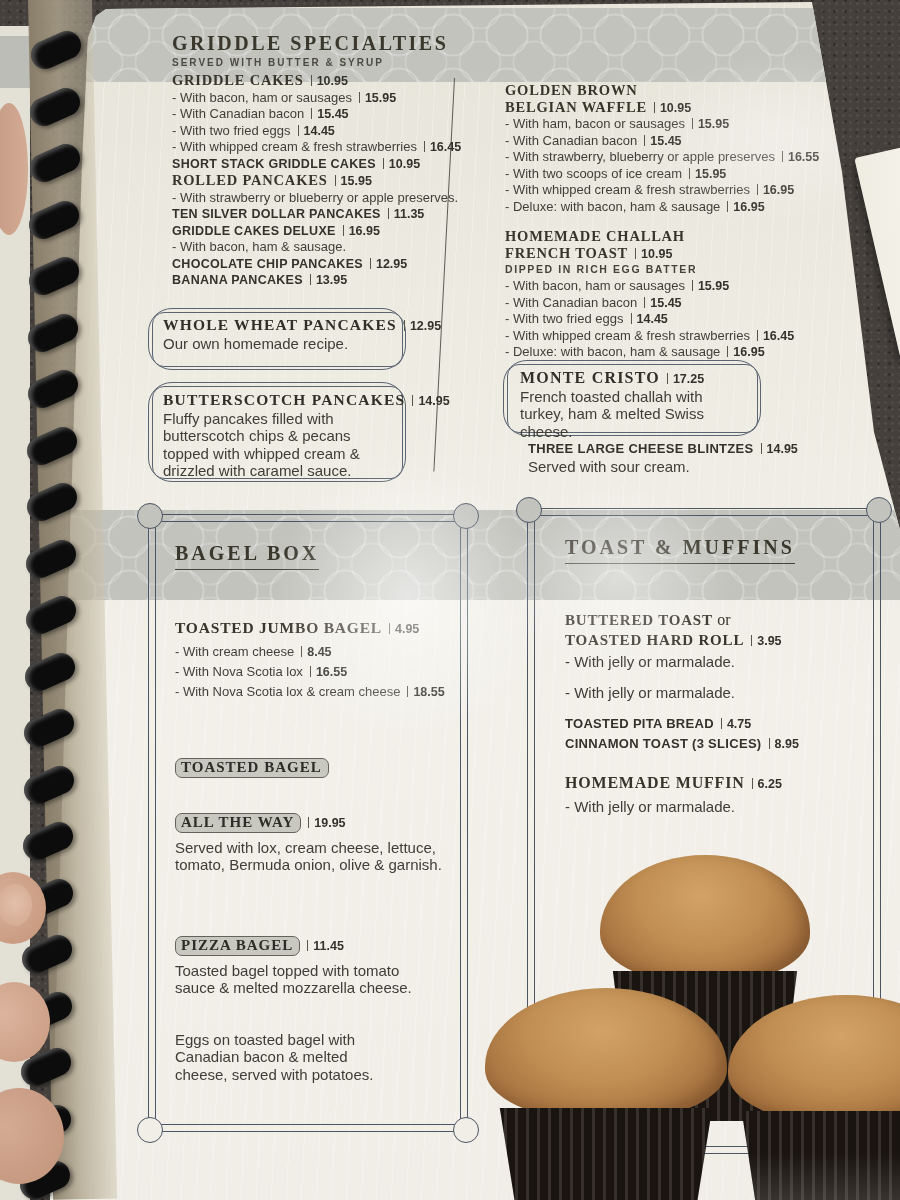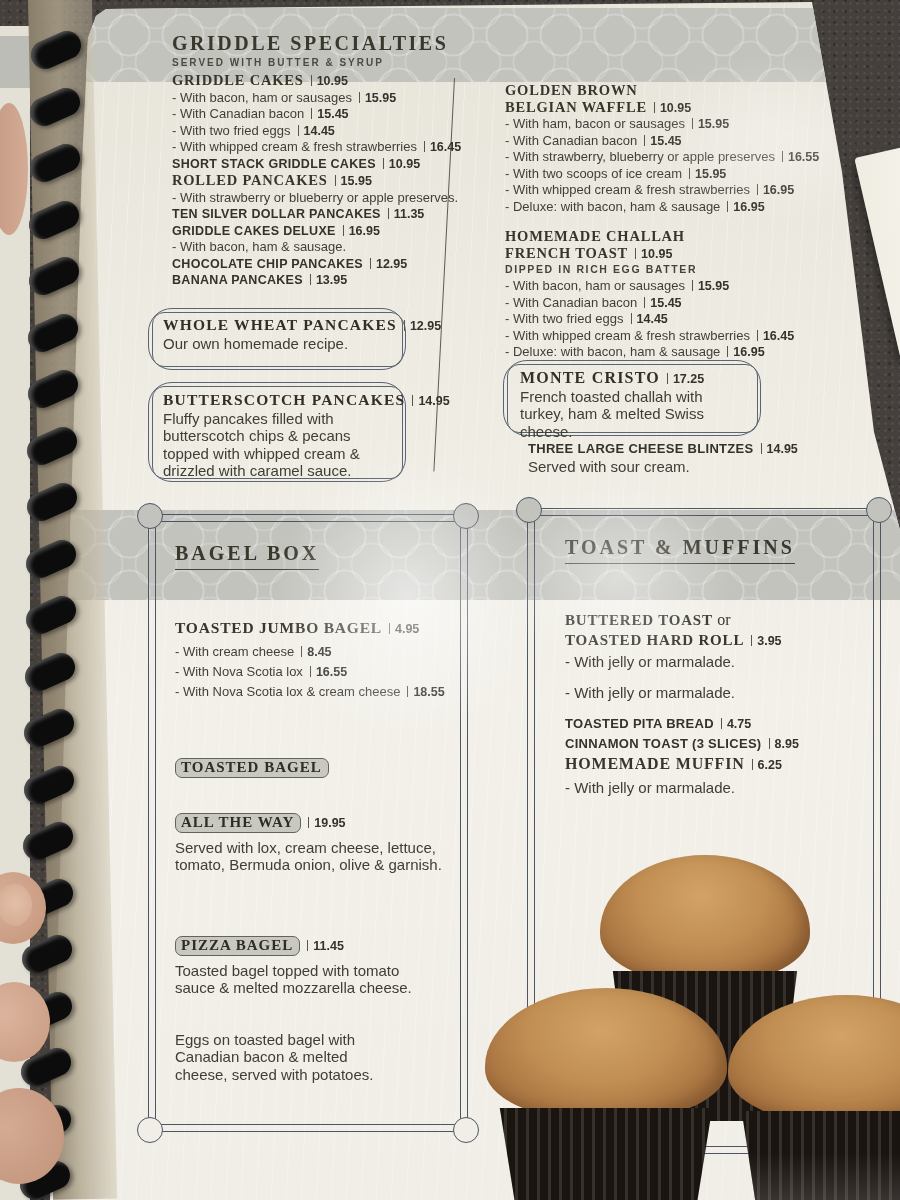--- a/index.html
+++ b/index.html
@@ -327,21 +327,21 @@
       </div>
       <div style="margin-top:13px;">
         <div class="desc" style="margin-top:4px;">- With jelly or marmalade.</div>
       </div>
       <div style="margin-top:14px;">
         <div class="line"><span class="k-bold" style="font-size:13px;">TOASTED PITA BREAD</span><span class="pr"><span class="bar"></span><b>4.75</b></span></div>
       </div>
       <div style="margin-top:2px;">
         <div class="line"><span class="k-bold" style="font-size:13px;margin-top:24px;">CINNAMON TOAST (3 SLICES)</span><span class="pr"><span class="bar"></span><b>8.95</b></span></div>
       </div>
-      <div style="margin-top:4px;">
+      <div style="margin-top:23px;">
         <div class="line"><span class="k-serif" style="font-size:16px;">HOMEMADE MUFFIN</span><span class="pr"><span class="bar"></span><b>6.25</b></span></div>
         <div class="desc" style="margin-top:5px;">- With jelly or marmalade.</div>
       </div>
     </div>
 
     <div>
       <div class="muffin" style="left:552px;top:853px;width:210px;z-index:5;">
         <div class="dome" style="height:128px;"></div>
         <div class="cup" style="width:196px;height:150px;"></div>
       </div>

